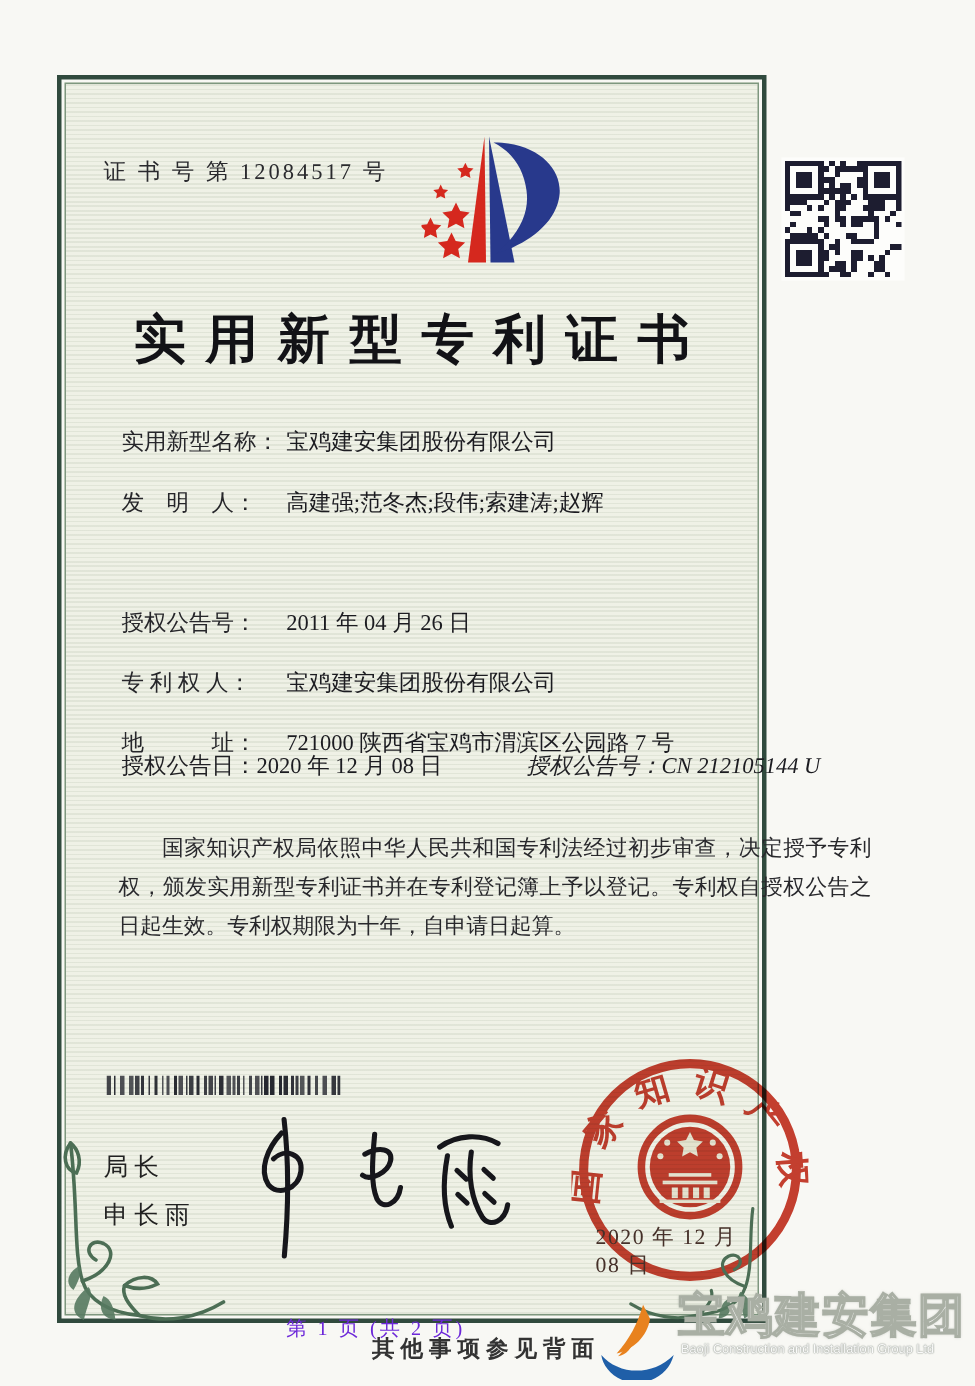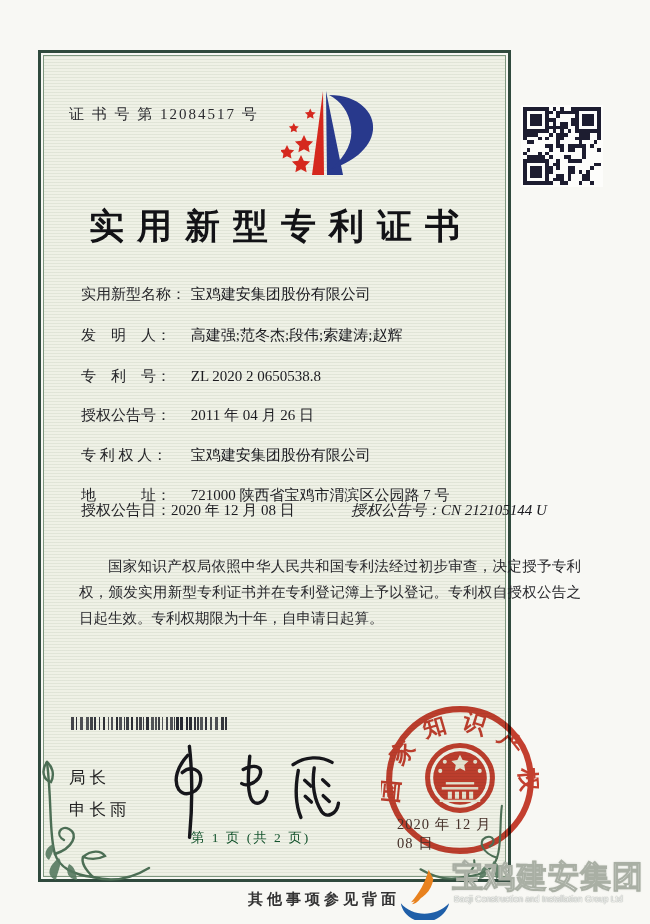--- a/index.html
+++ b/index.html
@@ -36,21 +36,21 @@
   .row .val { color:#1b1b20; }
   .grant-second { position:absolute; left:270px; top:0; white-space:nowrap;font-style:italic; }
   .paras { position:absolute; left:38px; top:500px; width:502px; font-size:14.5px; line-height:26px; color:#28282c; }
   .paras p { text-indent:2em; text-align:justify; }
   .barcode { position:absolute; left:30px; top:664px; width:156px; height:13px; }
   .director { position:absolute; left:28px; font-size:16.5px; letter-spacing:4px; color:#222; }
   .director-title { top:714px; } .director-name { top:746px; }
   .signature { position:absolute; left:118px; top:686px; width:195px; height:105px; transform:rotate(-2deg); }
   .seal { position:absolute; left:340px; top:648px; width:158px; height:158px; mix-blend-mode:multiply; opacity:.92; }
   .seal-date { position:absolute; left:356px; top:762px; font-size:14.5px; letter-spacing:1px; color:#453029; z-index:3; }
-  .page-indicator { position:absolute; left:0; right:0; top:776px; text-align:center; font-size:13.5px; letter-spacing:2px; color:#14532d; transform:translateX(-24px); }
+  .page-indicator { position:absolute; left:0; right:0; top:824px; text-align:center; font-size:13.5px; letter-spacing:2px; color:#6d28d9; transform:translateX(-24px); }
   .ornament-bl { position:absolute; left:-2px; bottom:-3px; width:118px; height:122px; }
   .ornament-br { position:absolute; right:-2px; bottom:-3px; width:96px; height:102px; transform:scaleX(-1); }
   .back-note { position:absolute; left:248px; top:890px; font-size:15px; letter-spacing:4px; font-weight:bold; color:#333; }
   .watermark { position:absolute; left:396px; top:848px; width:256px; height:74px; z-index:10; }
   .watermark .sail { position:absolute; left:0; top:20px; width:58px; height:52px; }
   .watermark .cn {
     position:absolute; left:56px; top:8px; font-size:31px; font-weight:bold; letter-spacing:1px; white-space:nowrap;
     color:rgba(255,255,255,0.93); -webkit-text-stroke:1px #a9afa4;
     text-shadow:0 0 2px rgba(130,135,125,0.55);
   }
@@ -307,24 +307,20 @@
   <div class="title">实用新型专利证书</div>
 
   <div class="row" style="top:232px">
     <span class="lbl">实用新型名称：</span>
     <span class="val">宝鸡建安集团股份有限公司</span>
   </div>
   <div class="row" style="top:273px">
     <span class="lbl">发　明　人：</span>
     <span class="val">高建强;范冬杰;段伟;索建涛;赵辉</span>
   </div>
-  <div class="row" style="top:314px">
-    <span class="lbl">专　利　号：</span>
-    <span class="val">ZL 2020 2 0650538.8</span>
-  </div>
   <div class="row" style="top:353px">
     <span class="lbl">授权公告号：</span>
     <span class="val">2011 年 04 月 26 日</span>
   </div>
   <div class="row" style="top:393px">
     <span class="lbl">专 利 权 人：</span>
     <span class="val">宝鸡建安集团股份有限公司</span>
   </div>
   <div class="row" style="top:433px">
     <span class="lbl">地　　　址：</span>

